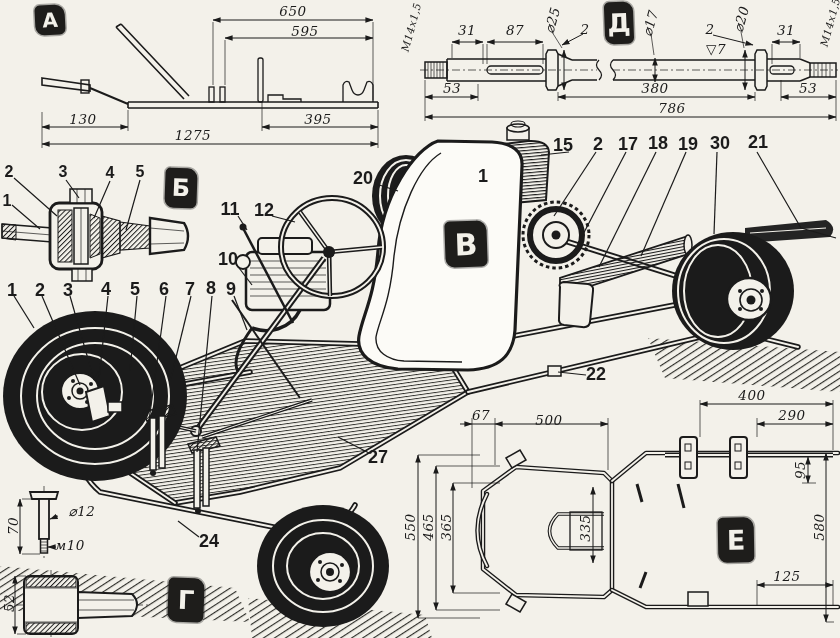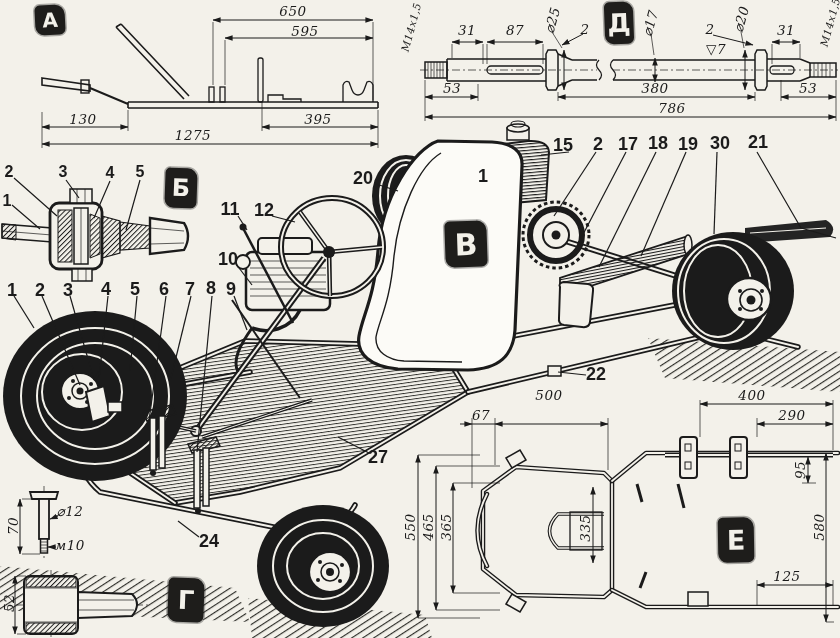--- a/index.html
+++ b/index.html
@@ -412,26 +412,26 @@
 <span class="t co" style="left:628px;top:144px">17</span>
 <span class="t co" style="left:658px;top:143px">18</span>
 <span class="t co" style="left:688px;top:144px">19</span>
 <span class="t co" style="left:720px;top:143px">30</span>
 <span class="t co" style="left:758px;top:142px">21</span>
 <span class="t co" style="left:596px;top:374px">22</span>
 <span class="t co" style="left:378px;top:457px">27</span>
 <span class="t co" style="left:209px;top:541px">24</span>
 
 <span class="t dim r90" style="left:13px;top:526px">70</span>
-<span class="t dim" style="left:70px;top:511px">⌀12</span>
+<span class="t dim" style="left:82px;top:511px">⌀12</span>
 <span class="t dim" style="left:70px;top:545px">м10</span>
 <span class="t dim r90" style="left:9px;top:603px">52</span>
 
 <span class="t dim" style="left:481px;top:415px">67</span>
-<span class="t dim" style="left:549px;top:395px">500</span>
+<span class="t dim" style="left:549px;top:420px">500</span>
 <span class="t dim" style="left:752px;top:395px">400</span>
 <span class="t dim" style="left:792px;top:415px">290</span>
 <span class="t dim r90" style="left:800px;top:470px">95</span>
 <span class="t dim r90" style="left:410px;top:527px">550</span>
 <span class="t dim r90" style="left:428px;top:527px">465</span>
 <span class="t dim r90" style="left:446px;top:527px">365</span>
 <span class="t dim r90" style="left:585px;top:528px">335</span>
 <span class="t dim r90" style="left:819px;top:527px">580</span>
 <span class="t dim" style="left:787px;top:576px">125</span>
 

